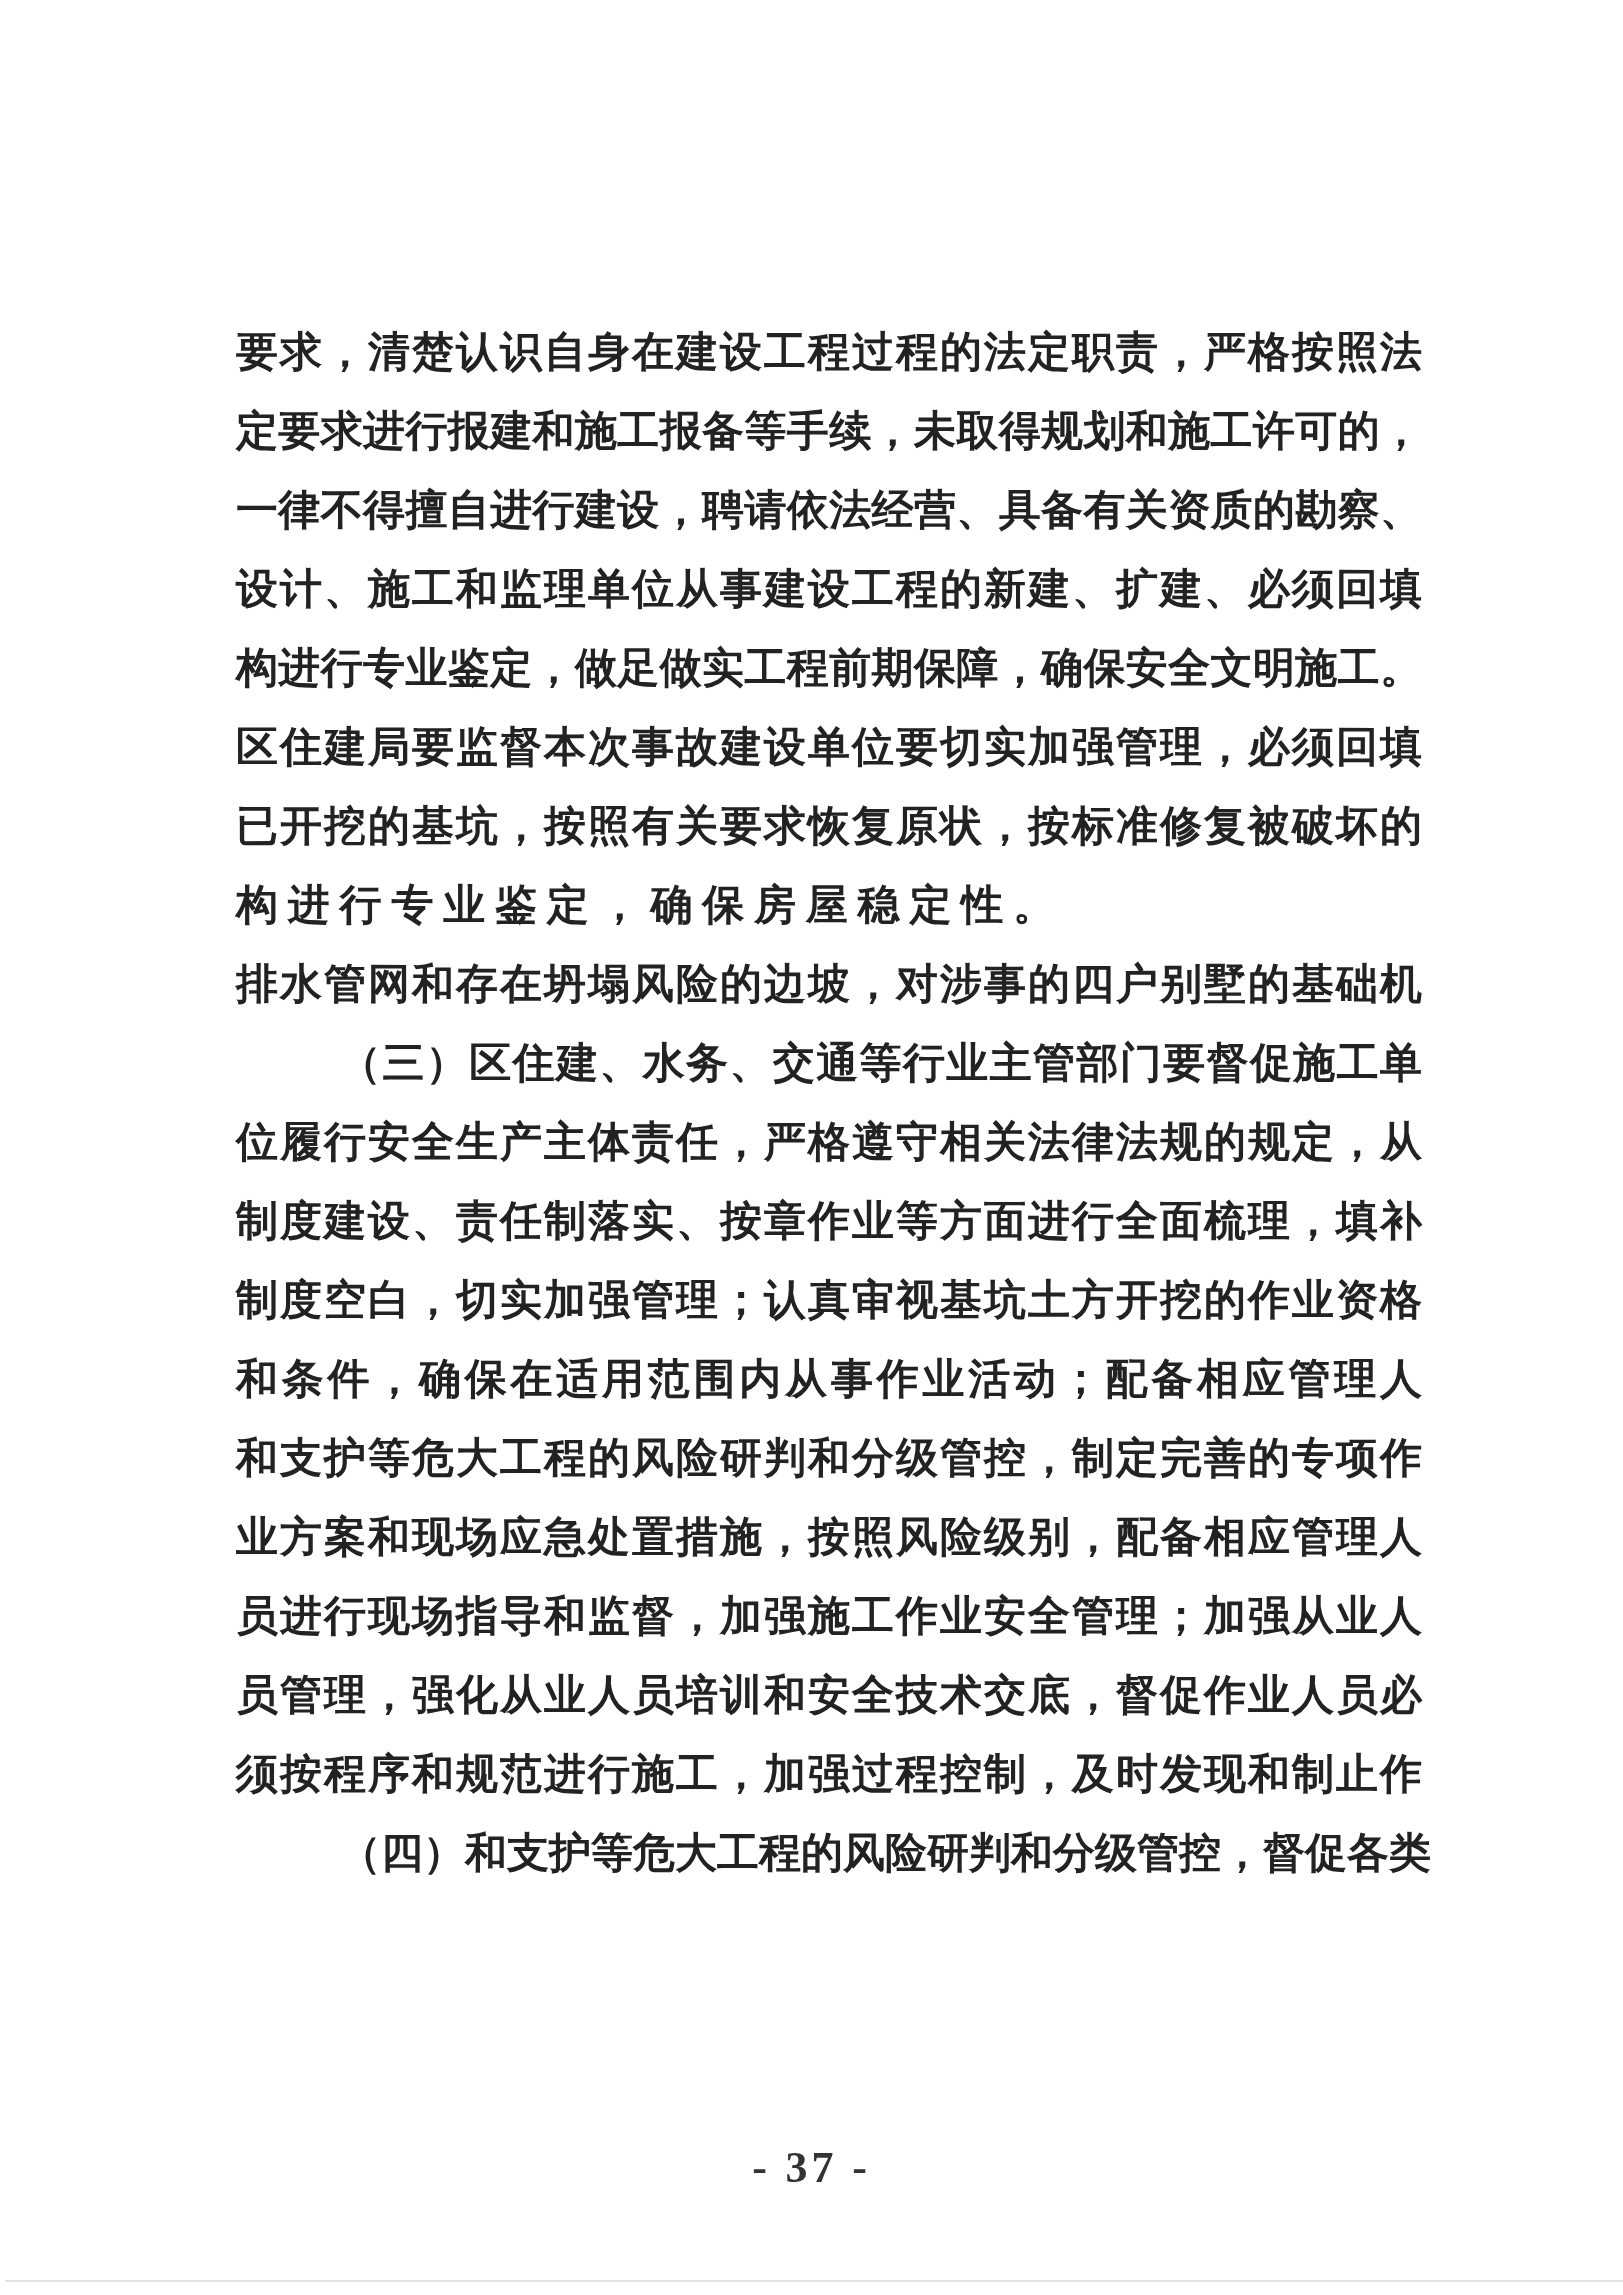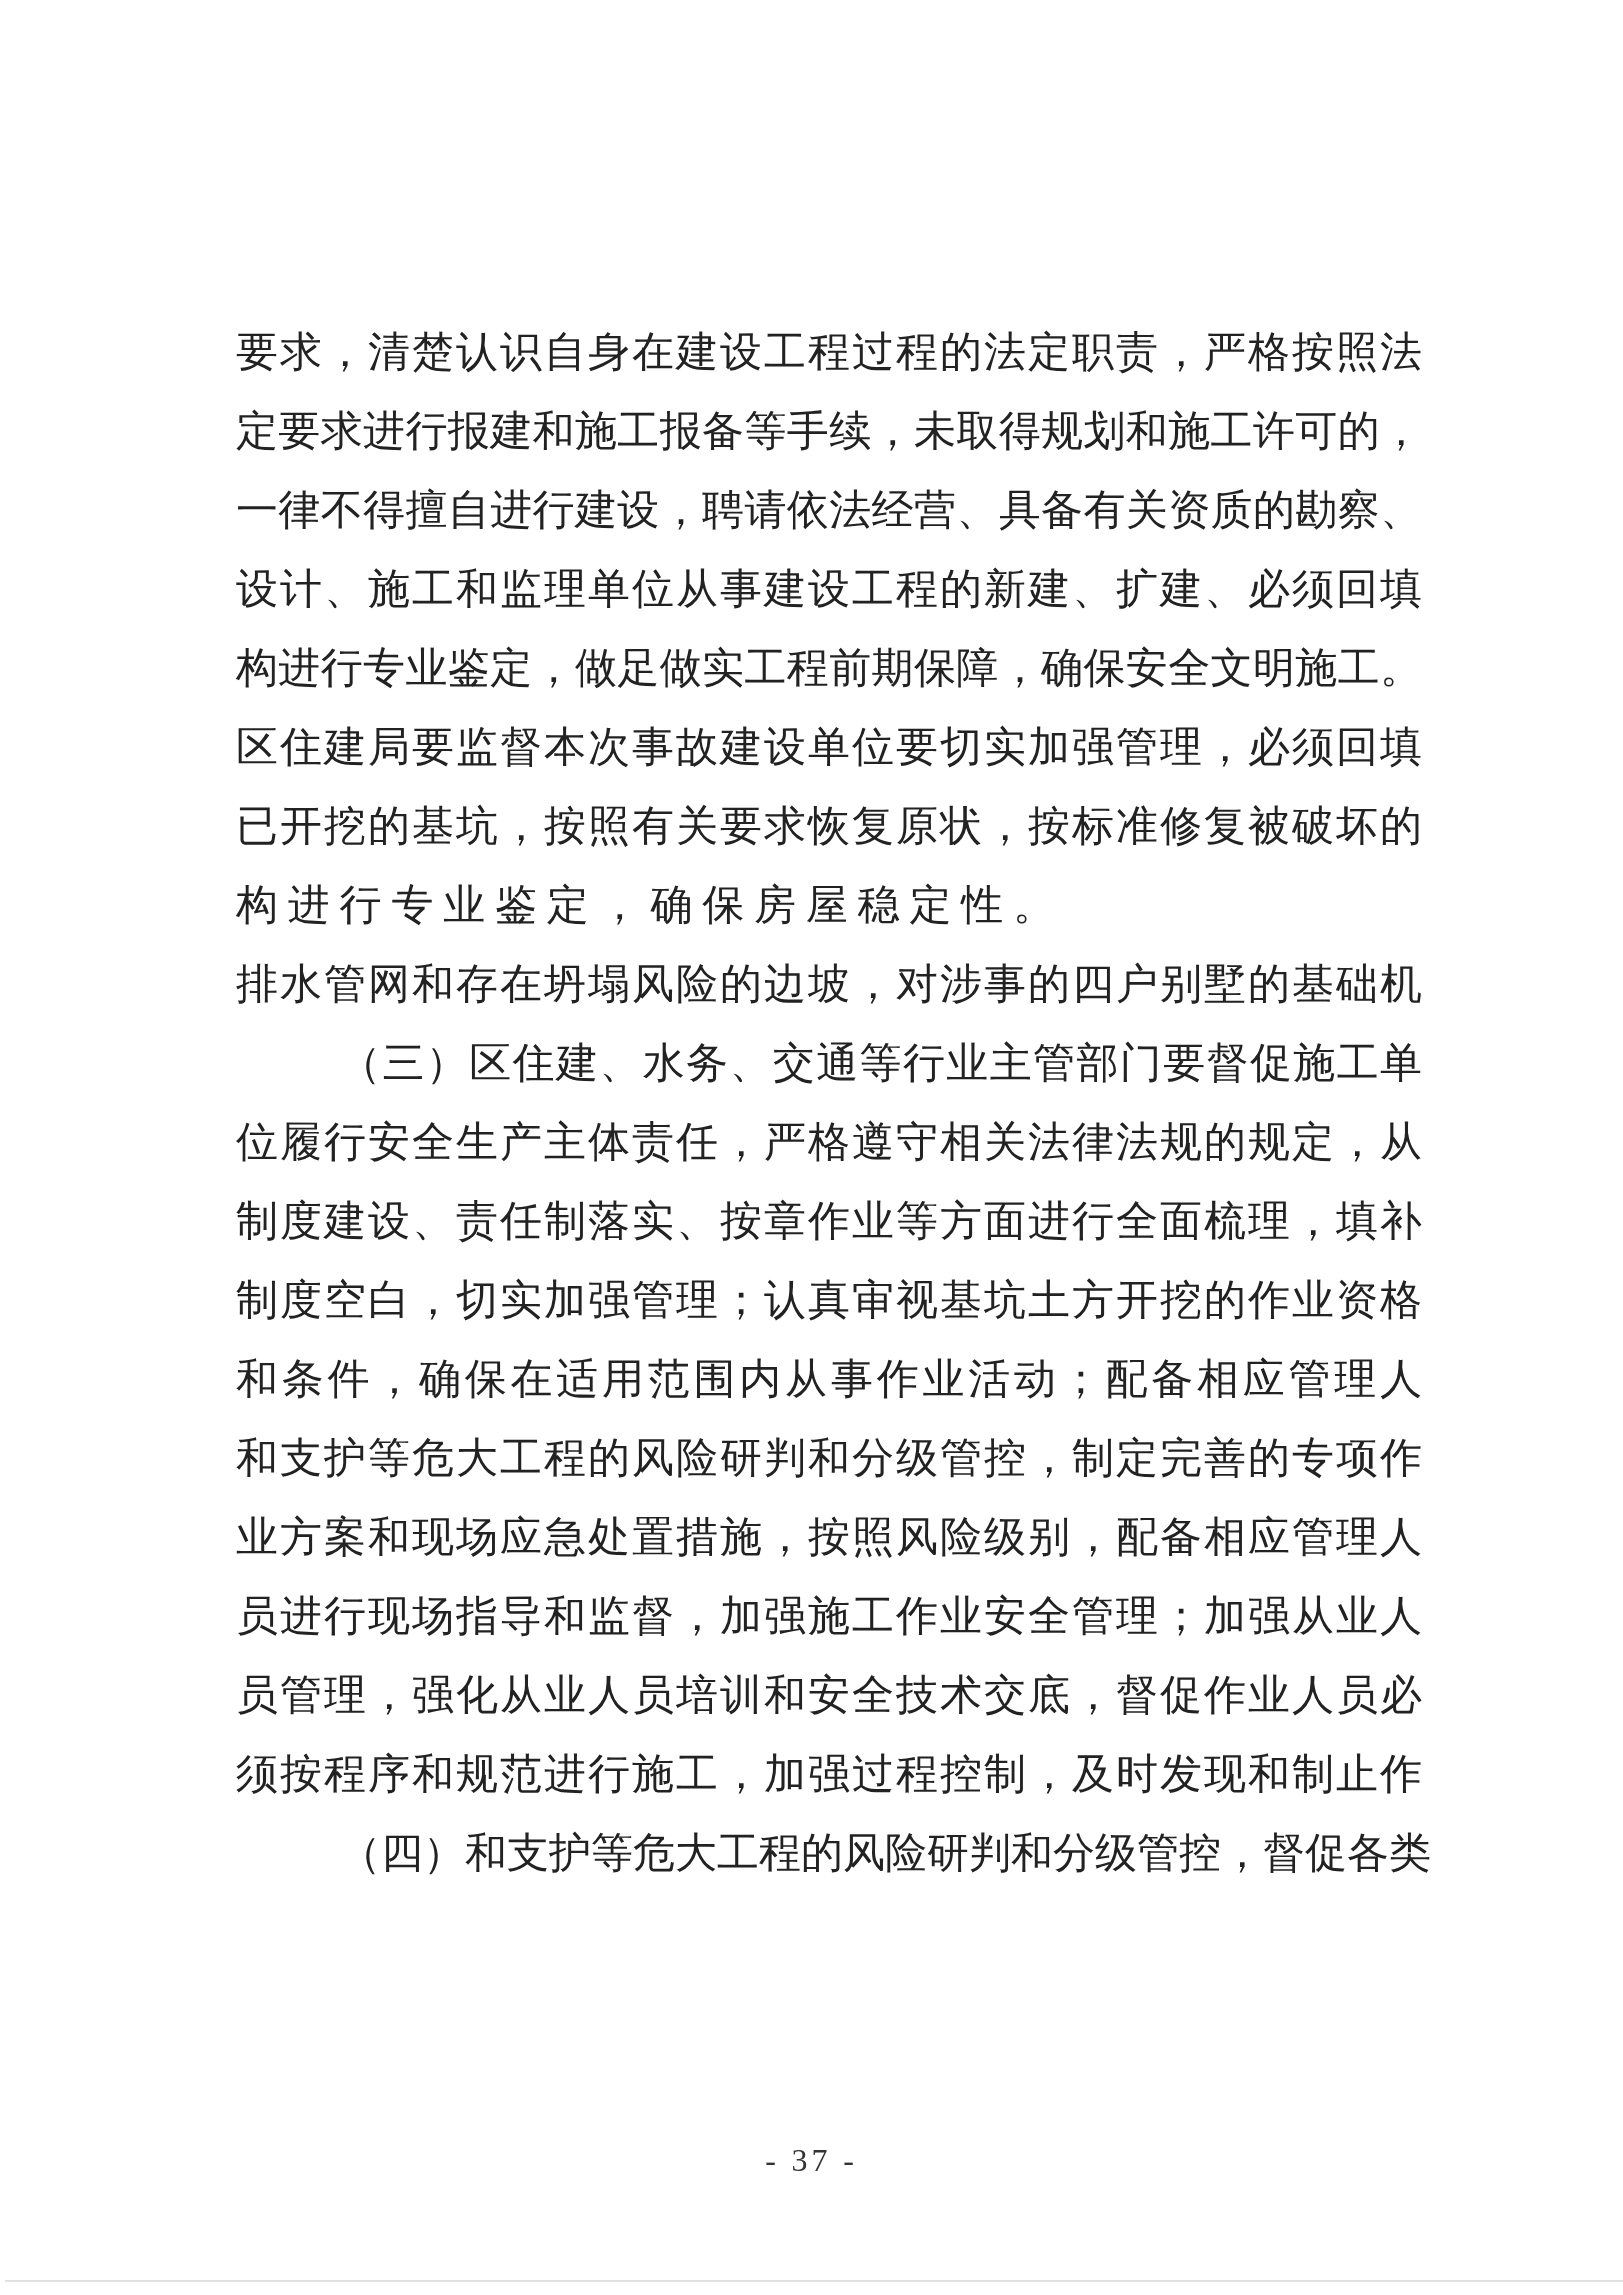--- a/index.html
+++ b/index.html
@@ -12,20 +12,21 @@
       height: 2295px;
       position: relative;
       overflow: hidden;
     }
     .page {
       position: absolute;
       left: 0; top: 0;
       width: 1623px;
       height: 2295px;
       background: #ffffff;
+      font-weight: bold;
     }
     .body-text {
       position: absolute;
       left: 236px;
       top: 319px;
       width: 1186px;
       font-family: "DejaVu Serif", "Liberation Serif", serif;
       color: #222222;
     }
     .line {
@@ -45,21 +46,21 @@
     .line.indent {
       padding-left: 103px;
     }
     .page-number {
       position: absolute;
       left: 0;
       width: 1623px;
       top: 2142px;
       text-align: center;
       font-family: "Liberation Serif", "DejaVu Serif", serif;
-      font-size: 32px;
+      font-size: 44px;
       color: #333333;
       letter-spacing: 3.9px;
     }
     .scan-edge {
       position: absolute;
       left: 5.2px;
       right: 0;
       top: 2280px;
       height: 2px;
       background: linear-gradient(to bottom, #e2e2e2, #cfcfcf, #ececec);

